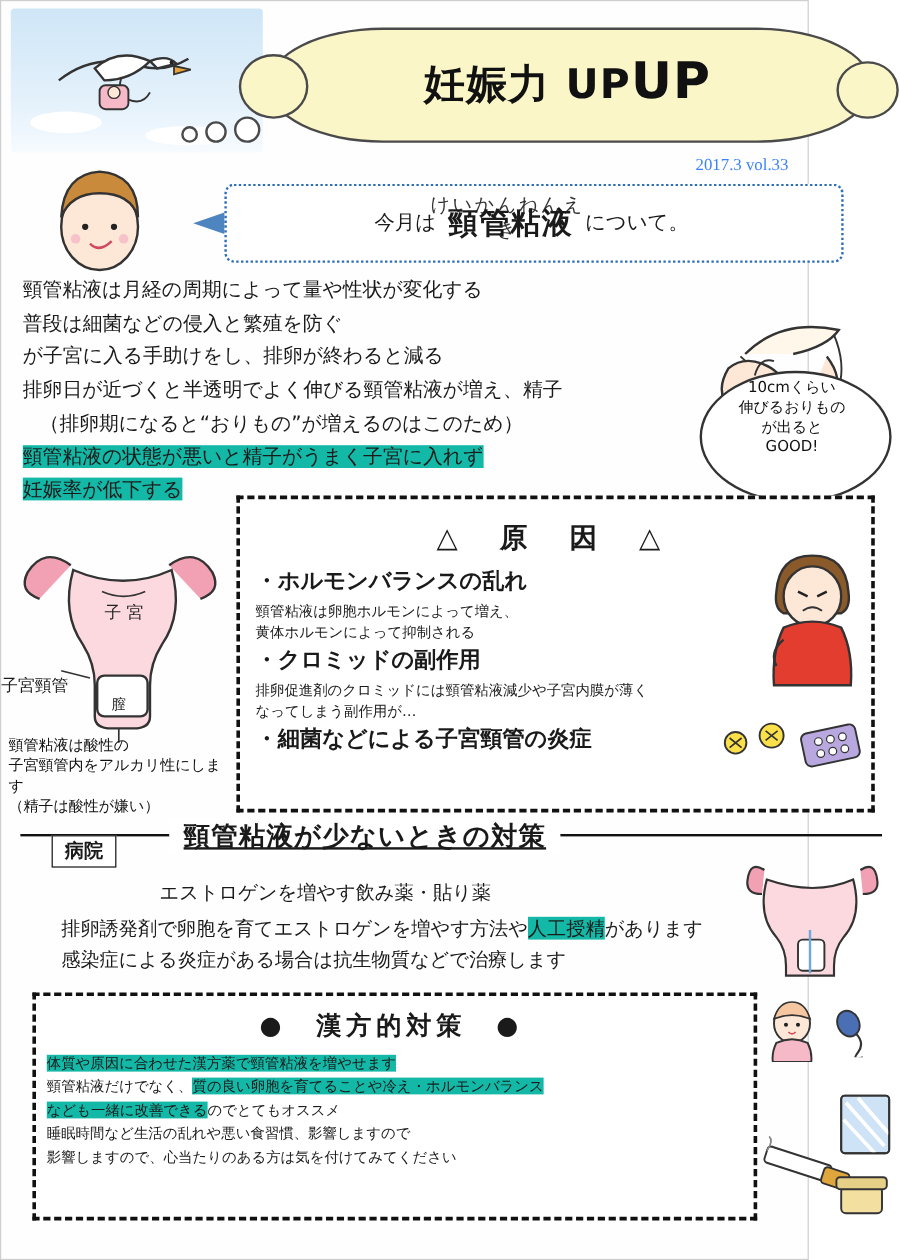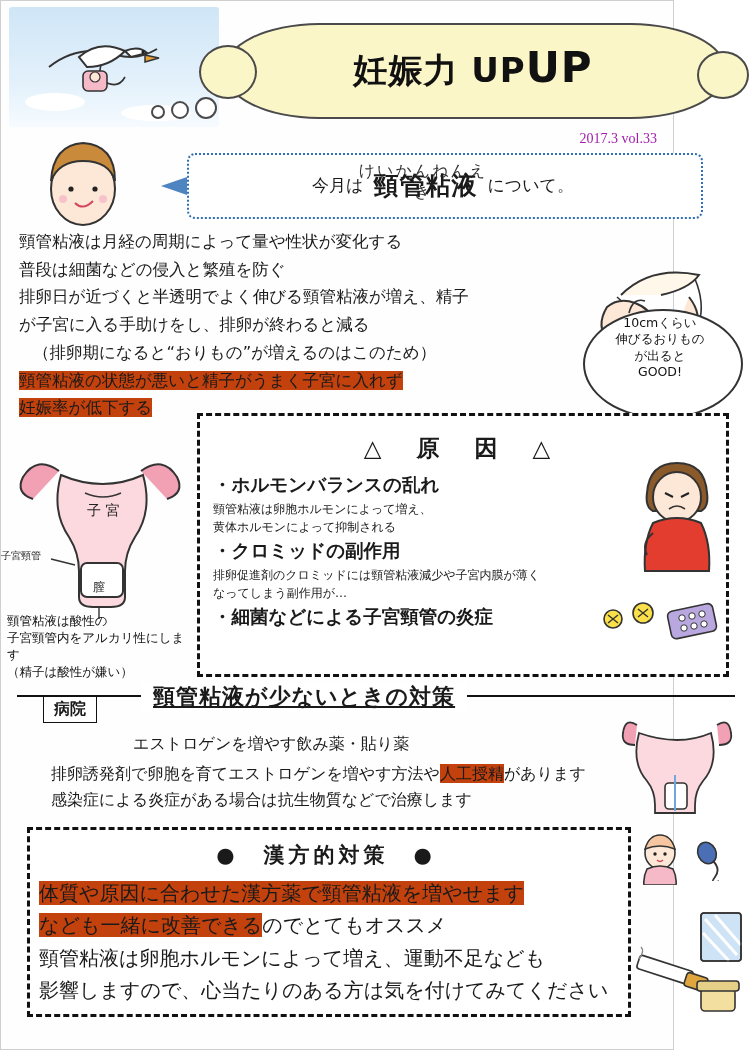--- a/index.html
+++ b/index.html
@@ -50,21 +50,21 @@
   .title-text .up2{font-size:42px;}
   .dots{position:absolute;left:150px;top:96px;z-index:3;}
   .dots i{display:inline-block;background:#fff;border:2px solid #4a4a4a;border-radius:50%;margin-right:6px;}
   .dots i:nth-child(1){width:10px;height:10px;}
   .dots i:nth-child(2){width:14px;height:14px;}
   .dots i:nth-child(3){width:18px;height:18px;}
 
   .issue{
     position:absolute;right:16px;top:130px;
     font-family:"Liberation Serif","DejaVu Serif",serif;
-    font-size:14px;color:#a21caf;
+    font-size:14px;color:#3b82f6;
   }
   
   .face{
     position:absolute;left:36px;top:130px;width:92px;height:102px;
   }
   
   .speech{
     position:absolute;left:186px;top:152px;width:512px;height:62px;
     border:2px dotted #2f6fb5;border-radius:8px;background:#fff;
   }
@@ -83,21 +83,21 @@
     border-top:9px solid transparent;border-bottom:9px solid transparent;
     border-right:26px solid #2f6fb5;
     opacity:.85;
   }
   
   .lead{
     position:absolute;left:18px;top:228px;width:560px;
     font-size:16.5px;line-height:1.62;
   }
   .lead p{margin:0 0 1px 0;}
-  .hl{background:#c2410c;}
+  .hl{background:#14b8a6;}
   .indent{padding-left:14px;}
   
   .hand-ill{position:absolute;left:576px;top:248px;width:168px;height:170px;}
   .hand-note{
     position:absolute;left:584px;top:314px;width:150px;height:96px;
     font-size:12.5px;line-height:1.3;color:#111;text-align:center;
     display:flex;align-items:flex-start;justify-content:center;
   }
   .hand-bubble{
     position:absolute;left:582px;top:308px;width:156px;height:106px;
@@ -155,21 +155,21 @@
   .kampo-box{
     position:absolute;left:26px;top:826px;width:598px;height:184px;
     border:3px dashed #111;background:#fff;
   }
   .kampo-title{
     position:absolute;left:26px;top:840px;width:598px;text-align:center;
     font-size:21px;font-weight:bold;letter-spacing:4px;
   }
   .kampo-body{
     position:absolute;left:38px;top:876px;width:578px;
-    font-size:20px;line-height:1.62;
+    font-size:12px;line-height:1.62;
   }
   .kampo-body p{margin:0;}
   
   .baby-ic{position:absolute;left:636px;top:832px;width:46px;height:52px;}
   .sperm-ic{position:absolute;left:690px;top:836px;width:44px;height:44px;}
   .cig-ic{position:absolute;left:632px;top:944px;width:86px;height:58px;}
   .bed-ic{position:absolute;left:696px;top:906px;width:48px;height:60px;}
   .jar-ic{position:absolute;left:690px;top:972px;width:54px;height:44px;}
   svg{display:block;}
 </style>
@@ -219,22 +219,22 @@
   <div class="furigana">けいかんねんえき</div>
   <div class="speech-inner">
     <span>今月は</span>
     <span class="kw-big">頸管粘液</span>
     <span>について。</span>
   </div>
 
   <div class="lead">
     <p>頸管粘液は月経の周期によって量や性状が変化する</p>
     <p>普段は細菌などの侵入と繁殖を防ぐ</p>
+    <p>が子宮に入る手助けをし、排卵が終わると減る</p>
     <p>排卵日が近づくと半透明でよく伸びる頸管粘液が増え、精子</p>
-    <p>が子宮に入る手助けをし、排卵が終わると減る</p>
     <p class="indent">（排卵期になると“おりもの”が増えるのはこのため）</p>
     <p><span class="hl">頸管粘液の状態が悪いと精子がうまく子宮に入れず</span></p>
     <p><span class="hl">妊娠率が低下する</span></p>
   </div>
 
   <div class="hand-ill">
     <svg viewBox="0 0 168 170" width="168" height="170">
       <path d="M44 46 q30 -30 78 -20 q-10 14 -38 20" fill="#fff8ea" stroke="#333" stroke-width="2"></path>
       <path d="M40 48 q24 22 44 34" fill="none" stroke="#333" stroke-width="1.6"></path>
       <path d="M118 30 q10 24 4 44" fill="none" stroke="#333" stroke-width="1.6"></path>
@@ -259,21 +259,21 @@
       <path d="M134 40 q22 -16 36 6 q8 16 -10 22" fill="#f2a0b4" stroke="#333" stroke-width="2"></path>
       <path d="M54 44 q-10 36 8 62 q10 16 10 34 l0 26 q0 10 14 10 l18 0 q14 0 14 -10 l0 -26 q0 -18 10 -34 q18 -26 8 -62 q-40 18 -82 0z" fill="#fbd9df" stroke="#333" stroke-width="2"></path>
       <rect x="74" y="132" width="42" height="34" rx="6" fill="#fff" stroke="#333" stroke-width="2"></rect>
       <path d="M78 62 q18 8 36 0" fill="none" stroke="#333" stroke-width="1.4"></path>
       <text x="80" y="84" font-size="14" fill="#222" font-family="DejaVu Sans">子 宮</text>
       <path d="M44 128 l24 6" stroke="#333" stroke-width="1.4"></path>
       <path d="M92 176 l0 12" stroke="#333" stroke-width="1.4"></path>
       <text x="86" y="160" font-size="12" fill="#222" font-family="DejaVu Sans">膣</text>
     </svg>
   </div>
-  <div style="position:absolute;left:0px;top:548px;font-size:10px;">子宮頸管</div>
+  <div style="position:absolute;left:0px;top:562px;font-size:14px;">子宮頸管</div>
   <div class="uterus-cap">
     <div>頸管粘液は酸性の</div>
     <div>子宮頸管内をアルカリ性にします</div>
     <div>（精子は酸性が嫌い）</div>
   </div>
 
   <div class="cause-box"></div>
   <div class="cause-title">△　原　因　△</div>
   <div class="cause-body">
     <p class="b">・ホルモンバランスの乱れ</p>
@@ -338,22 +338,23 @@
       <path d="M18 26 q-8 30 8 48 q8 10 8 24 l0 8 l40 0 l0 -8 q0 -14 8 -24 q16 -18 8 -48 q-32 14 -72 0z" fill="#fbd9df" stroke="#333" stroke-width="1.8"></path>
       <rect x="44" y="76" width="22" height="26" rx="4" fill="#fff" stroke="#333" stroke-width="1.6"></rect>
       <path d="M54 104 l0 -36" stroke="#6fa8dc" stroke-width="2"></path>
     </svg>
   </div>
 
   <div class="kampo-box"></div>
   <div class="kampo-title">●　漢方的対策　●</div>
   <div class="kampo-body">
     <p><span class="hl">体質や原因に合わせた漢方薬で頸管粘液を増やせます</span></p>
+    <p><span>頸管粘液だけでなく、</span><span class="hl">質の良い卵胞を育てることや冷え・ホルモンバランス</span></p>
     <p><span class="hl">なども一緒に改善できる</span><span>のでとてもオススメ</span></p>
-    <p>頸管粘液は卵胞ホルモンによって増え、運動不足なども</p>
+    <p>睡眠時間など生活の乱れや悪い食習慣、影響しますので</p>
     <p>影響しますので、心当たりのある方は気を付けてみてください</p>
   </div>
 
   <div class="baby-ic">
     <svg viewBox="0 0 46 52" width="46" height="52">
       <ellipse cx="23" cy="20" rx="15" ry="16" fill="#fde7d6" stroke="#333" stroke-width="1.6"></ellipse>
       <path d="M8 16 q4 -14 15 -14 q11 0 15 14 q-15 -6 -30 0z" fill="#f5c6a0" stroke="#333" stroke-width="1.4"></path>
       <circle cx="18" cy="21" r="1.7" fill="#222"></circle>
         <circle cx="28" cy="21" r="1.7" fill="#222"></circle>
       <path d="M20 27 q3 3 6 0" fill="none" stroke="#d2485f" stroke-width="1.4"></path>

